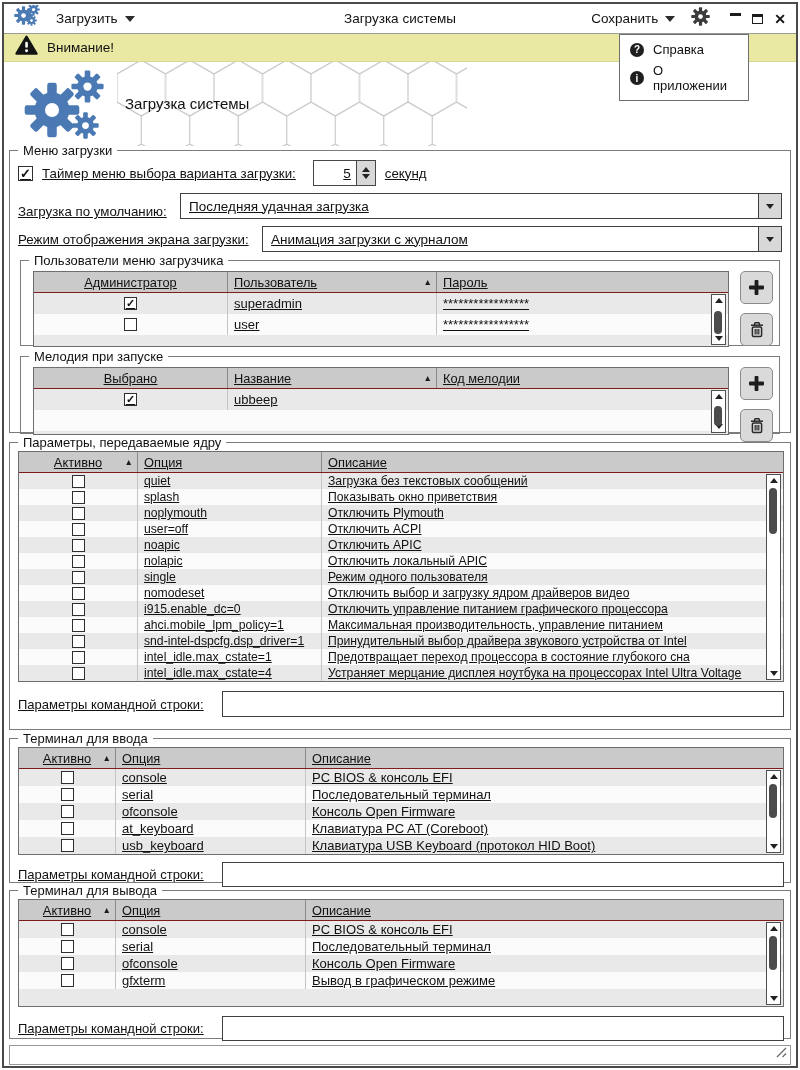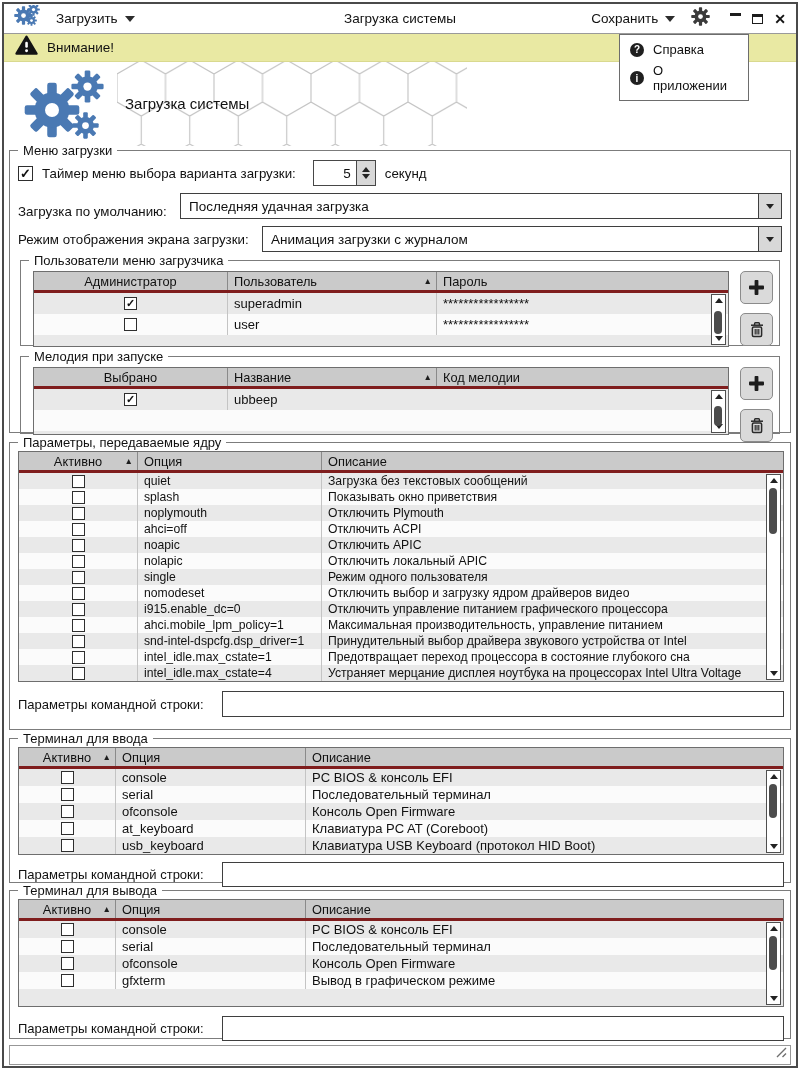--- a/index.html
+++ b/index.html
@@ -38,21 +38,21 @@
           border:1px solid #6d6d6d; z-index:60; padding:4px 0; }
   .mi { display:flex; align-items:center; gap:9px; padding:3px 10px; font-size:13px; }
   .mico { width:14px; height:14px; border-radius:50%; background:#1f1f1f; color:#fff;
           font-size:10px; font-weight:bold; display:flex; align-items:center;
           justify-content:center; flex:none; }
 
   
   .fs { position:relative; border:1px solid #7c7c7c; margin:0 5px; }
   .fs > .legend { position:absolute; top:-8px; left:8px; background:#fff;
                   padding:0 5px; font-size:13px; z-index:3; }
-  .fs-inner { padding:8px 8px 0 8px; }
+  .fs-inner { padding:8px 8px 0 8px;text-decoration:underline; }
 
   .frow { display:flex; align-items:center; }
 
   
   .cb { width:15px; height:15px; border:1.6px solid #2e2e2e; background:#fff; flex:none;
         display:inline-flex; align-items:center; justify-content:center;
         font-size:13px; font-weight:bold; color:#111; line-height:1; }
   .cb.on::after { content:"✓"; }
 
   
@@ -69,21 +69,21 @@
   
   .combo { display:flex; height:26px; flex:1; border:1.6px solid #3f3f3f; background:#fff; }
   .combo .cval { flex:1; display:flex; align-items:center; padding:0 8px; font-size:13.5px;
                  overflow:hidden; white-space:nowrap; }
   .combo .cbtn { width:23px; border-left:1.6px solid #3f3f3f; background:#d8d8d8;
                  display:flex; align-items:center; justify-content:center; }
 
   
   .tbl-zone { display:flex; align-items:flex-start; }
   .tblwrap { position:relative; flex:1; border:1px solid #6e6e6e; background:#fff; overflow:hidden; }
-  .tbl-head { display:flex; background:#cacaca; border-bottom:3px solid #7f1d1d; }
+  .tbl-head { display:flex; background:#cacaca; border-bottom:1px solid #7f1d1d; }
   .th { position:relative; display:flex; align-items:center; padding:0 6px;
         font-size:12.8px; border-right:1px solid #8a8a8a; overflow:hidden; white-space:nowrap; }
   .th:last-child { border-right:none; }
   .sort { position:absolute; right:4px; font-size:8.5px; color:#1c1c1c; }
   .tbl-body { position:relative; }
   .tr { display:flex; }
   .td { display:flex; align-items:center; padding:0 6px; border-right:1px solid #c4c4c4;
         overflow:hidden; white-space:nowrap; }
   .td:last-child { border-right:none; }
   .td.center { justify-content:center; }
@@ -408,21 +408,21 @@
               <div class="td center" style="font-size: 12.2px; width: 119px;">
                 <span class="cb" style="width: 13px; height: 13px; font-size: 11px;"></span>
               </div>
               <div class="td" style="font-size: 12.2px; width: 184px;">noplymouth</div>
               <div class="td" style="font-size: 12.2px; flex: 1 1 0%;">Отключить Plymouth</div>
             </div>
             <div class="tr" style="height: 16px;">
               <div class="td center" style="font-size: 12.2px; width: 119px;">
                 <span class="cb" style="width: 13px; height: 13px; font-size: 11px;"></span>
               </div>
-              <div class="td" style="font-size: 12.2px; width: 184px;">ahci=off</div>
+              <div class="td" style="font-size: 12.2px; width: 184px;">user=off</div>
               <div class="td" style="font-size: 12.2px; flex: 1 1 0%;">Отключить ACPI</div>
             </div>
             <div class="tr" style="height: 16px;">
               <div class="td center" style="font-size: 12.2px; width: 119px;">
                 <span class="cb" style="width: 13px; height: 13px; font-size: 11px;"></span>
               </div>
               <div class="td" style="font-size: 12.2px; width: 184px;">noapic</div>
               <div class="td" style="font-size: 12.2px; flex: 1 1 0%;">Отключить APIC</div>
             </div>
             <div class="tr" style="height: 16px;">

